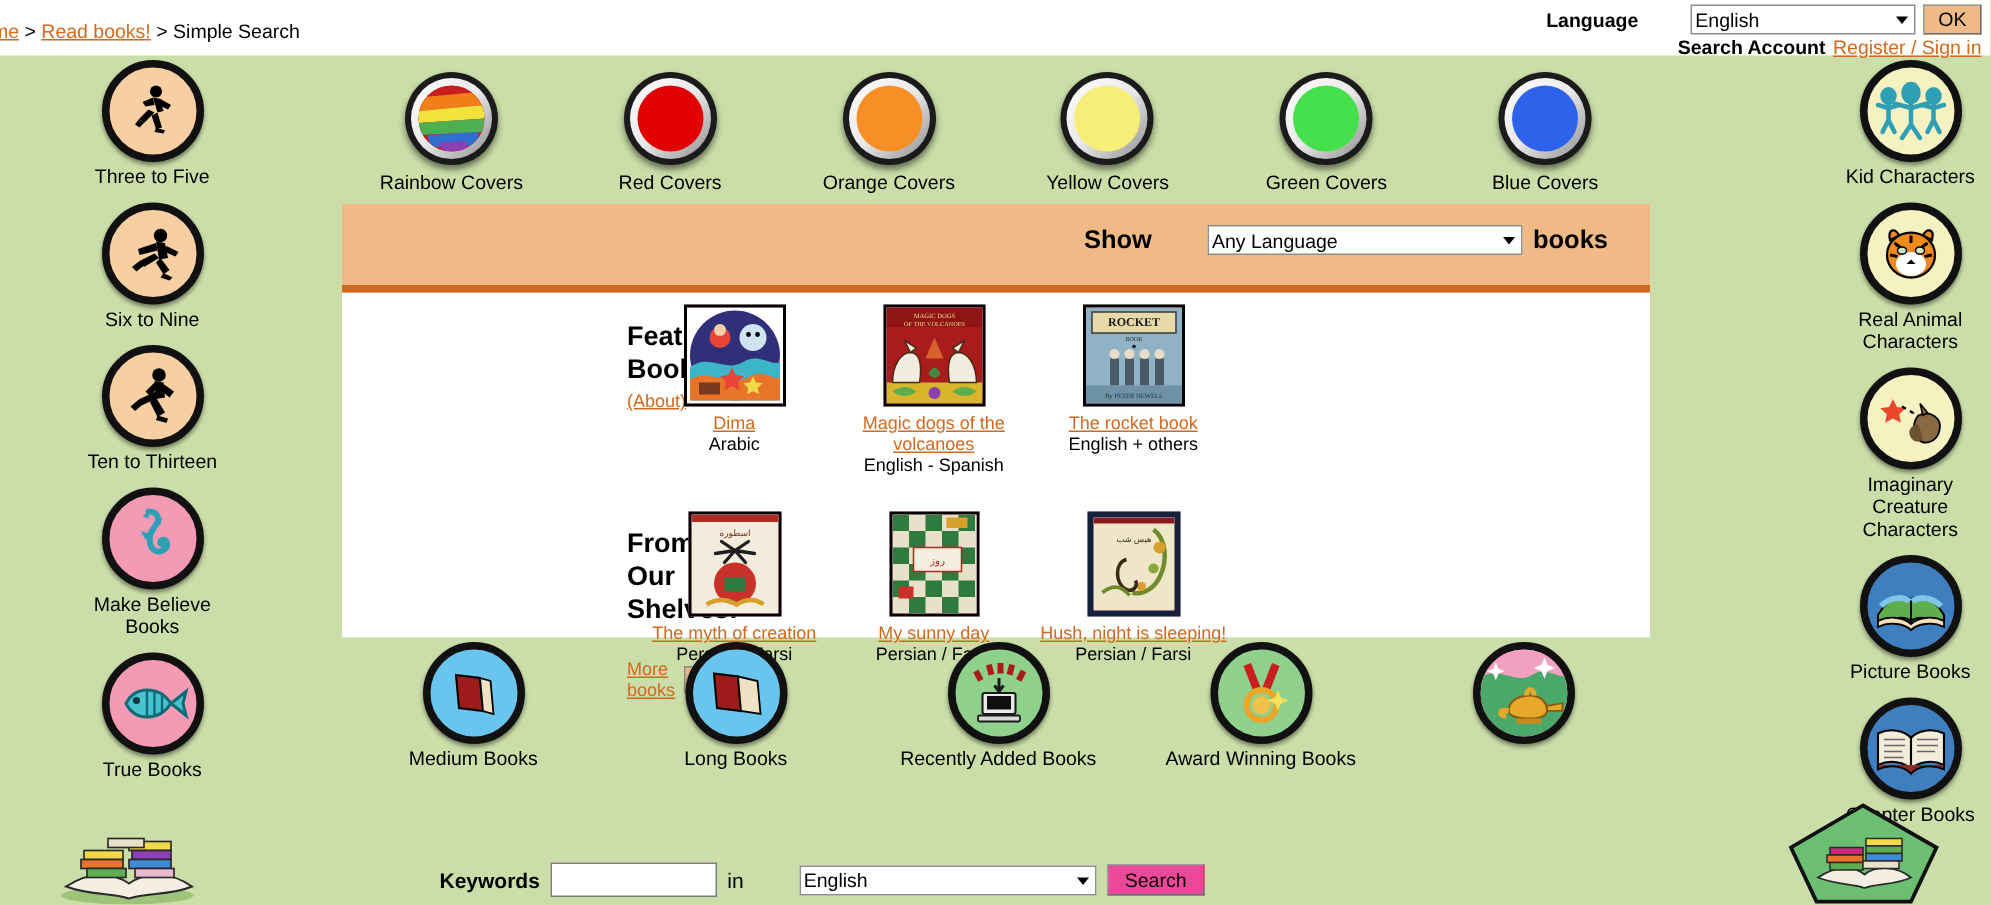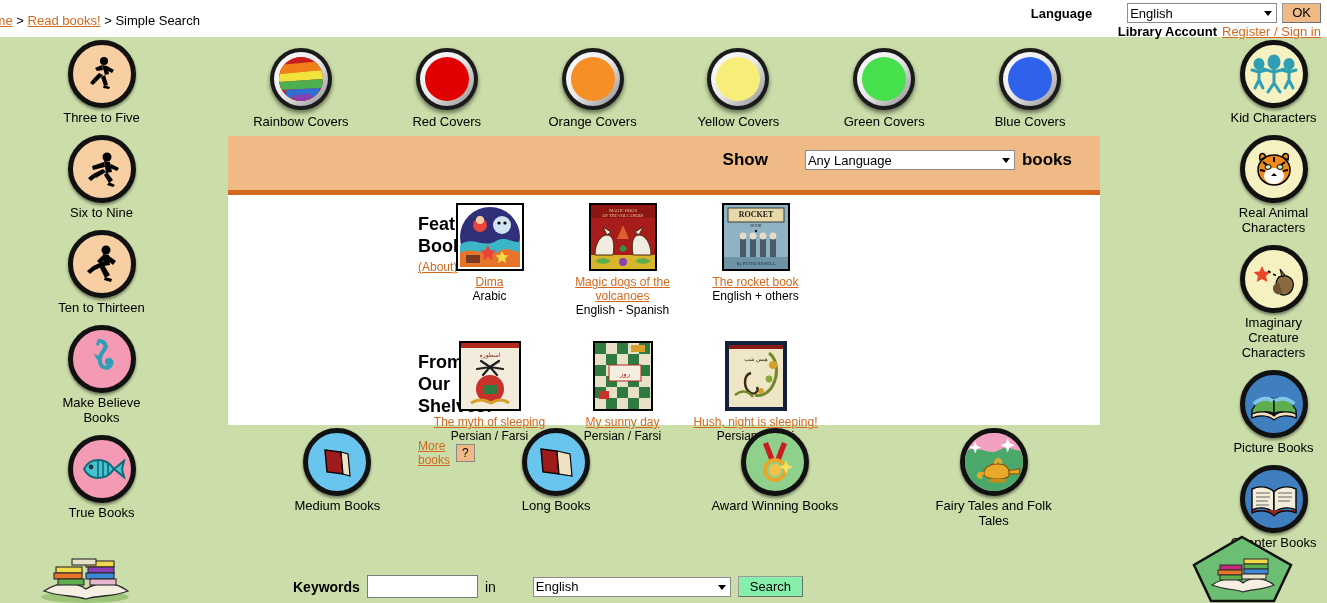--- a/index.html
+++ b/index.html
@@ -158,21 +158,21 @@
   }
   .kw-label{font-weight:bold;font-size:14px;}
   .kw-input{
     width:105px;height:19px;border:1px solid #7a7a7a;background:#fff;
     font-family:"Liberation Sans",sans-serif;font-size:13px;
   }
   .in-word{font-size:14px;}
   .search-select{width:198px;height:21px;font-size:13px;}
   .searchbtn{
     font-family:"Liberation Sans",sans-serif;font-size:13px;
-    background:#86efac;border:1px solid #9a9a9a;
+    background:#ec4899;border:1px solid #9a9a9a;
     border-right-color:#6e6e6e;border-bottom-color:#6e6e6e;
     padding:2px 11px;cursor:pointer;
   }
 
   
   .books-pile{position:absolute;left:30px;top:545px;}
   .pentagon{position:absolute;right:32px;top:535px;}
 </style>
 </head>
 <body>
@@ -191,21 +191,21 @@
     <span class="select-wrap">
       <select class="ui-select" style="width:150px">
         <option>English</option>
       </select>
       <span class="caret"></span>
     </span>
     <button class="okbtn">OK</button>
   </div>
 
   <div class="acct-row">
-    <span class="lbl-bold">Library Account</span>
+    <span class="lbl-bold">Search Account</span>
     <a href="#">Register / Sign in</a>
   </div>
 </div>
 
 <div class="side side-left">
 
   <div class="side-item">
     <div class="circle peach-c">
       <svg width="44" height="44" viewBox="0 0 44 44" aria-hidden="true">
         <g fill="#000">
@@ -541,21 +541,21 @@
             <svg width="58" height="66" viewBox="0 0 58 66">
               <rect width="58" height="66" fill="#f3ecdc"></rect>
               <rect x="0" y="0" width="58" height="5" fill="#b02a20"></rect>
               <text x="29" y="14" font-size="6" fill="#7a2a18" text-anchor="middle" font-family="Liberation Serif, serif">اسطوره</text>
               <path d="M29 24 L20 18 M29 24 L38 18 M29 24 L16 26 M29 24 L42 26 M29 24 L22 32 M29 24 L36 32" stroke="#1e1e1e" stroke-width="2.2" stroke-linecap="round"></path>
               <circle cx="29" cy="46" r="14" fill="#c8322a"></circle>
               <rect x="22" y="42" width="14" height="9" fill="#2f7a3f"></rect>
               <path d="M10 60 q10 -6 20 0 q10 -6 18 0" stroke="#d8a02a" stroke-width="3" fill="none"></path>
             </svg>
           </div>
-          <a class="book-title" href="#">The myth of sleeping</a>
+          <a class="book-title" href="#">The myth of creation</a>
           <div class="book-lang">Persian / Farsi</div>
         </div>
 
         <div class="book-cell">
           <div class="cover-frame" style="width:60px;height:70px">
             <svg width="58" height="66" viewBox="0 0 58 66">
               <rect width="58" height="66" fill="#e8e0c8"></rect>
               <g fill="#2f7a3f">
                 <rect x="0" y="0" width="11" height="11"></rect>
                   <rect x="22" y="0" width="11" height="11"></rect>
@@ -621,20 +621,38 @@
   <div class="bottom-item">
     <div class="circle lblue-c">
       <svg width="42" height="40" viewBox="0 0 42 40">
         <path d="M6 7 L22 9 L24 32 L8 30 Z" fill="#9e1b1b" stroke="#000" stroke-width="1.4"></path>
         <path d="M22 9 L35 12 L37 34 L24 32 Z" fill="#efe2c4" stroke="#000" stroke-width="1.2"></path>
       </svg>
     </div>
     <div class="circ-label">Long Books</div>
   </div>
 
+  <div class="bottom-item">
+    <div class="circle green-c">
+      <svg width="48" height="44" viewBox="0 0 48 44">
+        <g fill="#a81c1c">
+          <rect x="8" y="7" width="4" height="7" transform="rotate(-28 10 10)"></rect>
+          <rect x="16" y="3" width="4" height="7" transform="rotate(-14 18 6)"></rect>
+          <rect x="23" y="2" width="4" height="7"></rect>
+          <rect x="30" y="3" width="4" height="7" transform="rotate(14 32 6)"></rect>
+          <rect x="37" y="7" width="4" height="7" transform="rotate(28 39 10)"></rect>
+        </g>
+        <path d="M24 12 L24 20 M21 17 L24 21 L27 17" stroke="#1a1a1a" stroke-width="2" fill="none"></path>
+        <rect x="13" y="22" width="22" height="14" rx="1.5" fill="#e8e8e8" stroke="#1a1a1a" stroke-width="1.4"></rect>
+        <rect x="16" y="24" width="16" height="9" fill="#101010"></rect>
+        <rect x="10" y="37" width="28" height="4" rx="1" fill="#d8d8d8" stroke="#1a1a1a" stroke-width="1.2"></rect>
+      </svg>
+    </div>
+    <div class="circ-label">Recently Added Books</div>
+  </div>
 
   <div class="bottom-item">
     <div class="circle green-c">
       <svg width="44" height="44" viewBox="0 0 44 44">
         <path d="M15 2 L22 20 L17 22 L10 4 Z" fill="#c81e1e"></path>
         <path d="M29 2 L22 20 L27 22 L34 4 Z" fill="#c81e1e"></path>
         <circle cx="22" cy="30" r="10" fill="none" stroke="#e8a62a" stroke-width="4"></circle>
         <circle cx="22" cy="30" r="6" fill="#f2c14a"></circle>
         <path d="M33 20 l2 5 5 2 -5 2 -2 5 -2 -5 -5 -2 5 -2z" fill="#f7e05a"></path>
       </svg>
@@ -649,21 +667,20 @@
         <path d="M0 22 C14 12 28 28 40 20 C52 12 60 24 68 20 L68 68 L0 68 Z" fill="#4aa86a"></path>
         <path d="M12 10 l2 5 5 2 -5 2 -2 5 -2 -5 -5 -2 5 -2z" fill="#ffffff"></path>
         <path d="M50 6 l2.4 6 6 2.4 -6 2.4 -2.4 6 -2.4 -6 -6 -2.4 6 -2.4z" fill="#ffffff"></path>
         <path d="M22 48 C22 40 30 36 38 36 C46 36 52 40 52 48 C52 52 46 54 38 54 C30 54 22 52 22 48 Z" fill="#e8a82a" stroke="#8a5a10" stroke-width="1.6"></path>
         <path d="M36 36 C36 30 42 30 42 36" fill="none" stroke="#e8a82a" stroke-width="4"></path>
         <path d="M52 44 L64 42 L64 48 L52 48 Z" fill="#e8a82a" stroke="#8a5a10" stroke-width="1.4"></path>
         <path d="M22 48 C14 46 14 52 20 52" fill="none" stroke="#e8a82a" stroke-width="4"></path>
         <rect x="28" y="54" width="20" height="4" rx="2" fill="#c88a18"></rect>
       </svg>
     </div>
-    <div class="circ-label">Fairy Tales and Folk Tales</div>
   </div>
 </div>
 
 <div class="books-pile">
   <svg width="110" height="58" viewBox="0 0 110 58" aria-hidden="true">
     <ellipse cx="55" cy="52" rx="44" ry="6" fill="#9ec47a"></ellipse>
     <path d="M14 46 C30 36 44 36 56 44 C68 36 84 36 98 46 C84 52 68 50 56 54 C44 50 30 52 14 46 Z" fill="#f4efe2" stroke="#2a2a2a" stroke-width="1.3"></path>
     <g stroke="#2a2a2a" stroke-width="1.1">
       <rect x="26" y="22" width="26" height="6" fill="#f2d94a"></rect>
       <rect x="24" y="28" width="28" height="6" fill="#e8742a"></rect>

